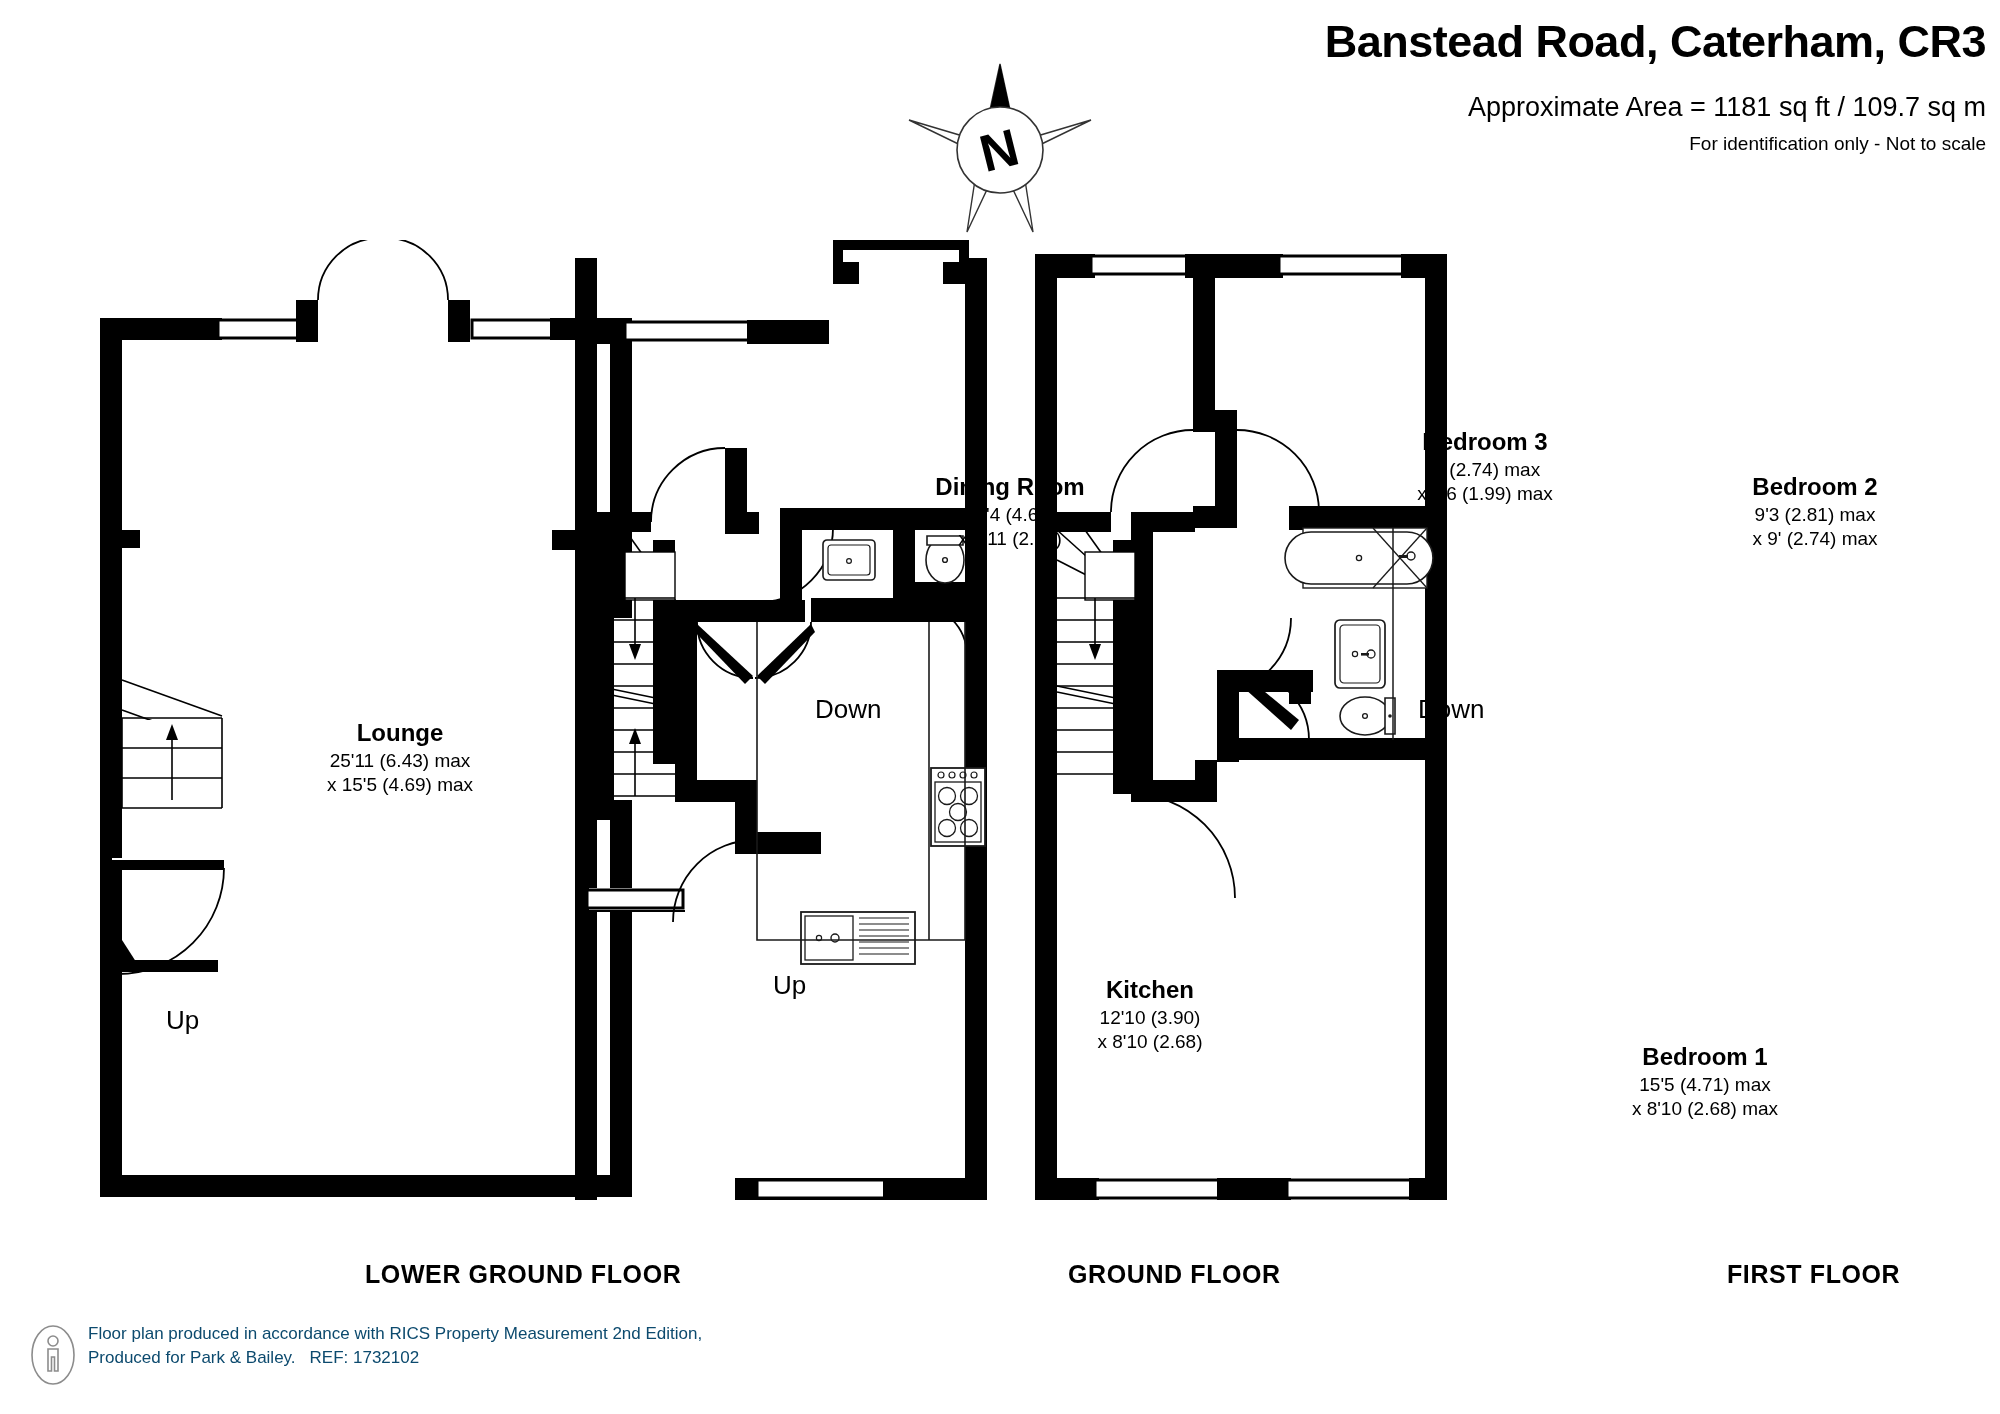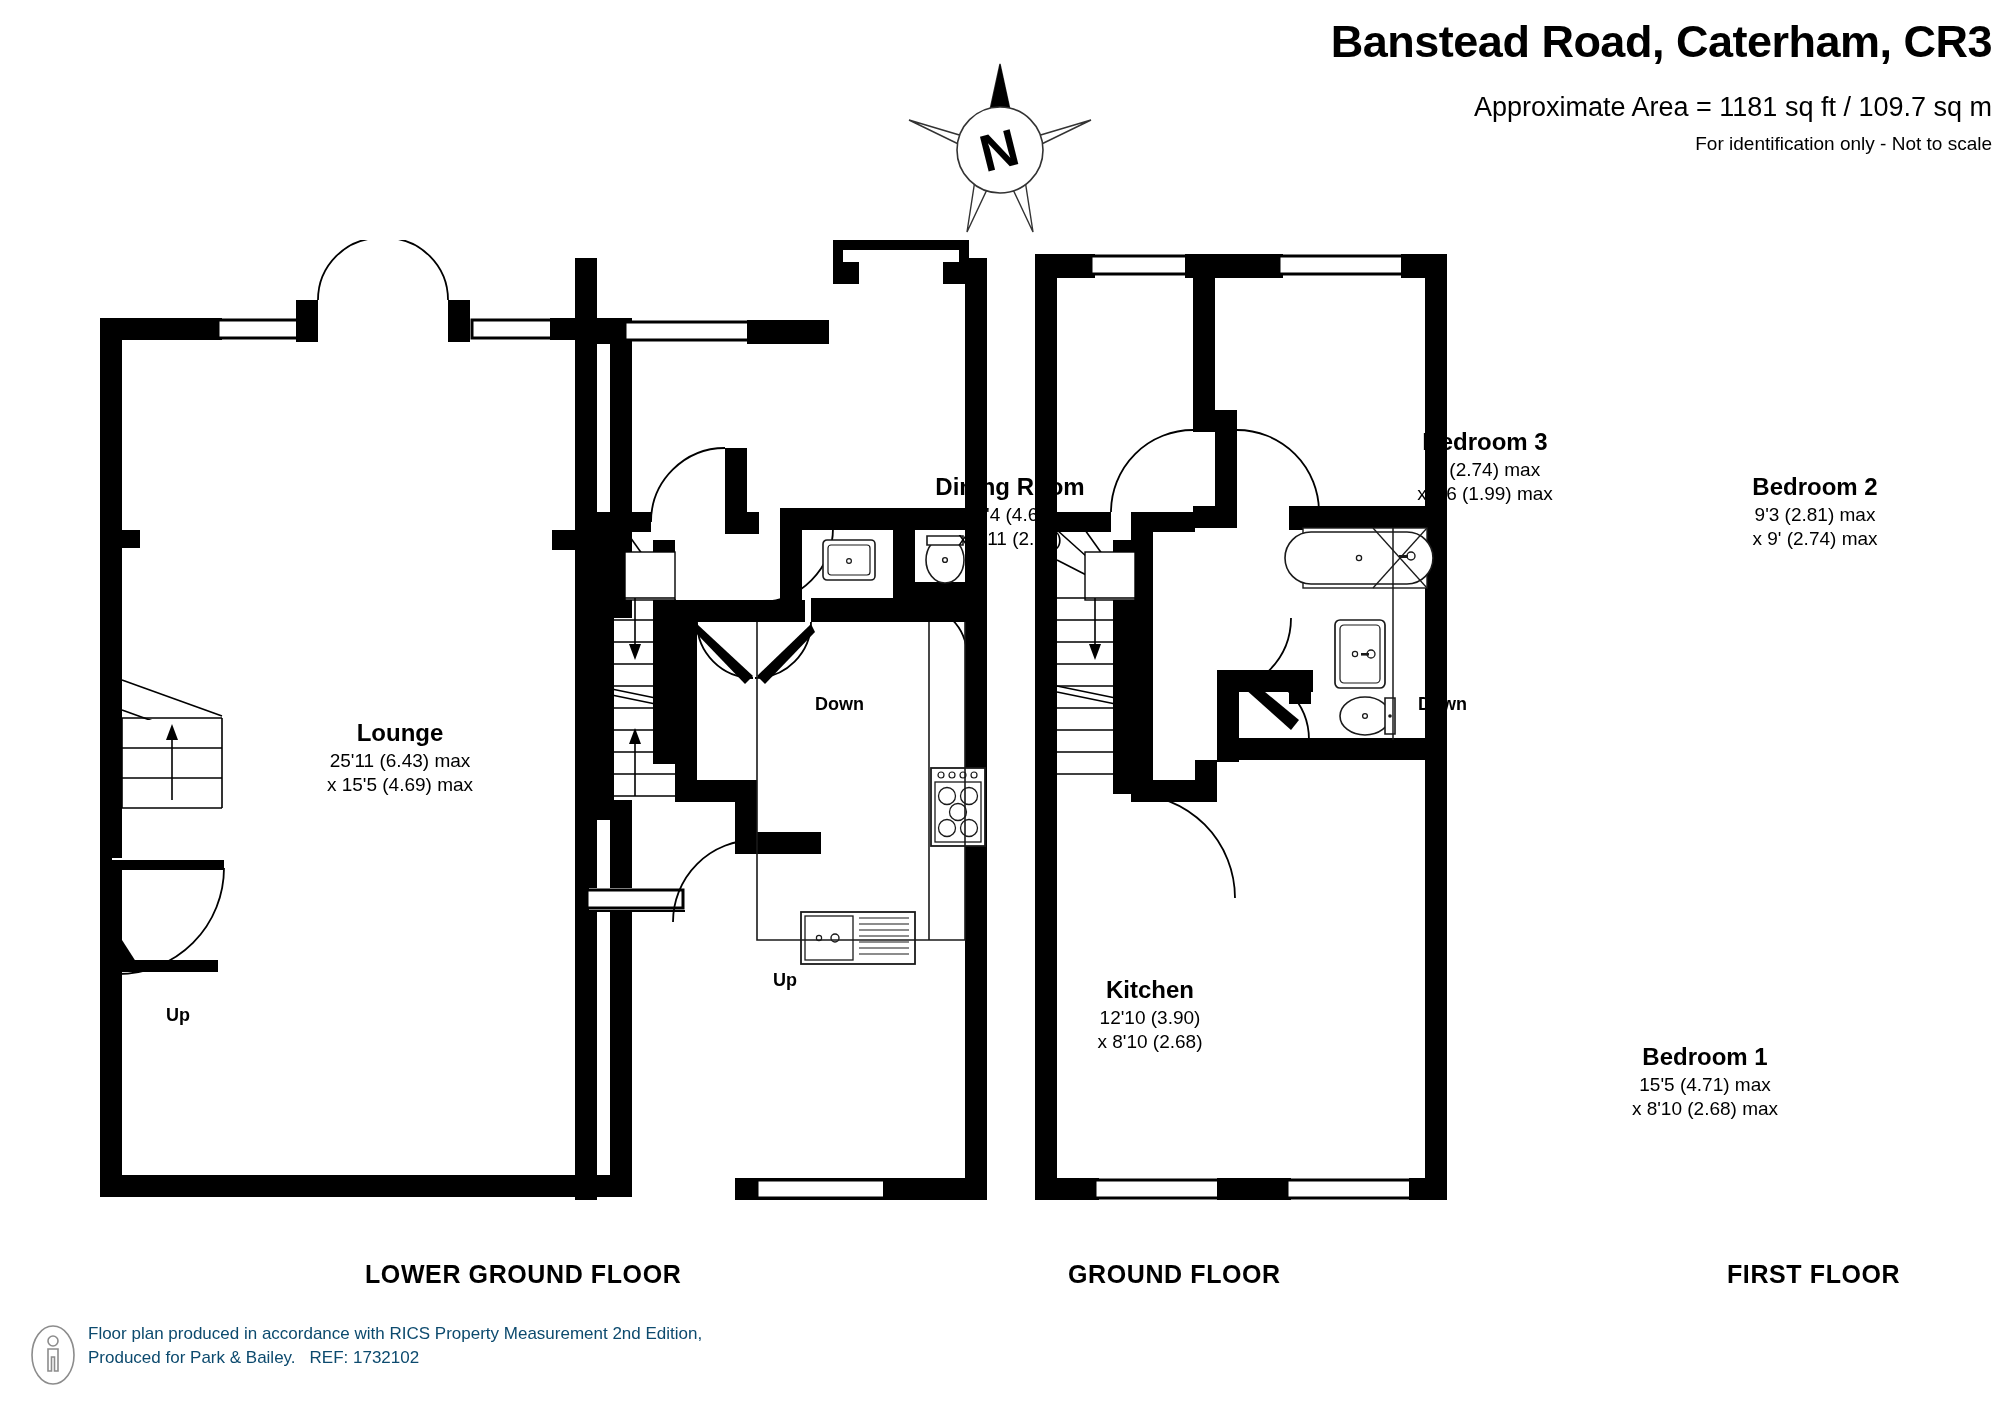--- a/index.html
+++ b/index.html
@@ -17,21 +17,21 @@
     overflow: hidden;
   }
 
   
   #header {
     position: absolute;
     top: 0;
     right: 0;
     width: 1100px;
     text-align: right;
-    padding-right: 8px;
+    padding-right: 14px;
   }
   #plan-title {
     font-size: 45px;
     font-weight: bold;
     letter-spacing: -0.5px;
     line-height: 1.05;
     margin-top: 18px;
   }
   #plan-area {
     font-size: 27px;
@@ -79,22 +79,22 @@
     font-size: 24px;
     font-weight: bold;
     display: block;
   }
   .room-label .rdim {
     font-size: 19px;
     display: block;
   }
   .stair-label {
     position: absolute;
-    font-size: 18px;
-    font-weight: bold;
+    font-size: 26px;
+    font-weight: normal;
     white-space: nowrap;
   }
 
   #label-lounge   { left: 290px;  top: 718px; width: 220px; }
   #label-dining   { left: 900px;  top: 472px; width: 220px; }
   #label-kitchen  { left: 1050px; top: 975px; width: 200px; }
   #label-bed3     { left: 1385px; top: 427px; width: 200px; }
   #label-bed2     { left: 1715px; top: 472px; width: 200px; }
   #label-bed1     { left: 1605px; top: 1042px; width: 200px; }
 

